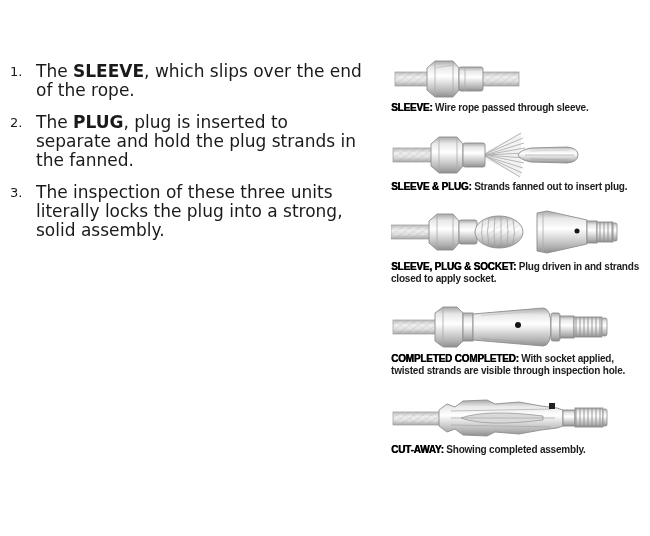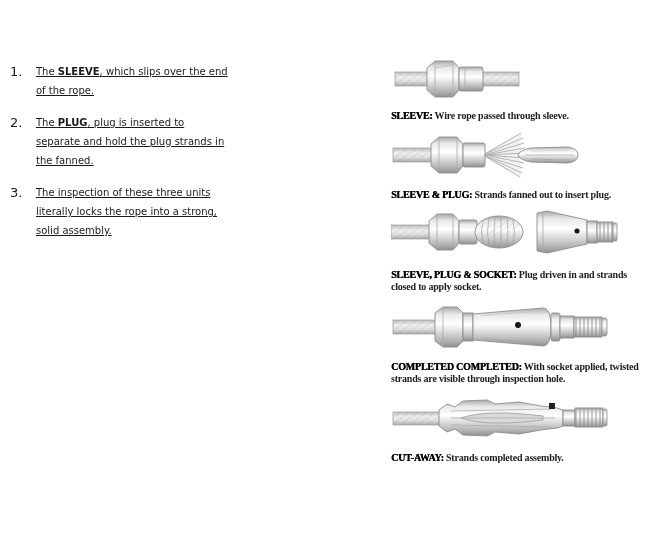--- a/index.html
+++ b/index.html
@@ -3,29 +3,29 @@
 <meta charset="utf-8">
 <style>
   html,body{margin:0;padding:0;background:#fff;}
   #page{position:relative;width:650px;height:536px;background:#ffffff;overflow:hidden;
         font-family:"DejaVu Sans","Liberation Sans",sans-serif;color:#1a1a1a;}
 
   
   .list{position:absolute;left:10px;top:62px;width:345px;}
   .list-item{display:flex;margin-bottom:13px;}
   .list-item .num{width:26px;flex:0 0 26px;font-size:13px;line-height:19px;}
-  .list-item .body{flex:1;font-size:10px;line-height:19px;text-decoration:underline;}
+  .list-item .body{flex:1;font-size:17px;line-height:19px;}
   .list-item .line{white-space:nowrap;}
   .list-item b{font-weight:bold;}
 
   
   .figures{position:absolute;left:391px;top:0;width:255px;}
   figure{position:absolute;left:0;margin:0;width:255px;}
   figure svg{display:block;}
-  .caption{margin-top:8px;font-family:Liberation Serif, serif;
+  .caption{margin-top:0;font-family:Liberation Sans, sans-serif;
            font-size:10px;line-height:12px;letter-spacing:-0.2px;color:#1c1c1c;
            font-weight:bold;max-width:252px;}
   .caption b{color:#000;text-shadow:0.4px 0 0 #000;}
   #fig1{top:56px;}
   #fig2{top:129px;}
   #fig3{top:204px;}
   #fig4{top:301px;}
   #fig5{top:394px;}
 </style>
 </head>
@@ -74,21 +74,21 @@
         <div class="body">
           <div class="line"><span>The </span><b>PLUG</b><span>, plug is inserted to</span></div>
           <div class="line"><span>separate and hold the plug strands in</span></div>
           <div class="line"><span>the fanned.</span></div>
         </div>
       </div>
       <div class="list-item">
         <div class="num">3.</div>
         <div class="body">
           <div class="line"><span>The inspection of these three units</span></div>
-          <div class="line"><span>literally locks the rope into a strong,</span></div>
+          <div class="line"><span>literally locks the plug into a strong,</span></div>
           <div class="line"><span>solid assembly.</span></div>
         </div>
       </div>
     </div>
 
   <div class="figures">
 
     <figure id="fig1">
       <svg width="250" height="46" viewBox="0 0 250 46">
         <g>
@@ -221,18 +221,18 @@
           </g>
           <rect x="158" y="9" width="6" height="6" fill="#222222"></rect>
           <rect x="172" y="16" width="12" height="16" fill="url(#gMetal)" stroke="#8d8d8d" stroke-width="0.9"></rect>
           <rect x="184" y="14" width="28" height="19" fill="url(#gMetal)" stroke="#8d8d8d" stroke-width="0.9"></rect>
           <rect x="184" y="14" width="28" height="19" fill="url(#pThread)" opacity="0.8"></rect>
           <rect x="212" y="15" width="4" height="17" rx="1.5" fill="url(#gMetal)" stroke="#8d8d8d" stroke-width="0.8"></rect>
         </g>
       </svg>
       <figcaption class="caption">
         <b>CUT-AWAY:</b>
-        <span>Strands completed assembly.</span>
+        <span>Showing completed assembly.</span>
       </figcaption>
     </figure>
 
   </div>
 </div>
 
 </body></html>

